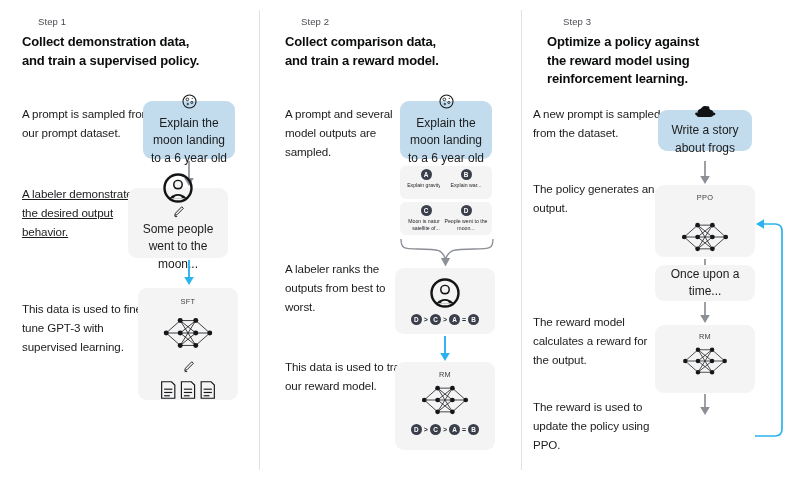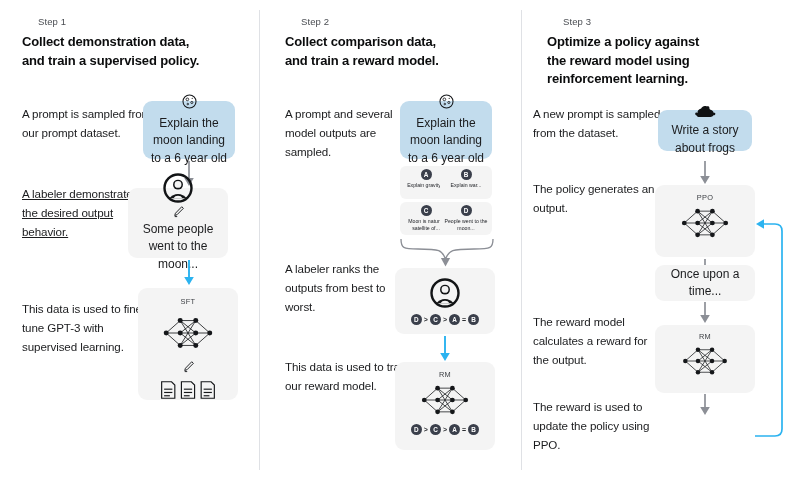--- a/index.html
+++ b/index.html
@@ -437,21 +437,21 @@
     <div class="card-text">Write a story about frogs</div>
   </div>
 
   <div class="arrow" style="left:698px; top:161px;">
     <svg width="14" height="24">
       <line x1="7" y1="0" x2="7" y2="16" stroke="#8c8f96" stroke-width="1.7"></line>
       <path d="M2.2 15 L7 23 L11.8 15 Z" fill="#8c8f96"></path>
     </svg>
   </div>
 
-  <div class="card" style="left:655px; top:185px; width:100px; height:72px; justify-content:flex-start; padding-top:8px;">
+  <div class="card" style="left:655px; top:185px; width:100px; height:72px; justify-content:space-between; padding-top:8px;">
     <div class="net-label">PPO</div>
     <span style="margin-top:1px;">
       <svg width="54" height="40" viewBox="0 0 72 54">
         <g stroke="#15171a" stroke-width="1.05" fill="none">
           <line x1="8" y1="27" x2="26" y2="11"></line>
             <line x1="8" y1="27" x2="26" y2="27"></line>
             <line x1="8" y1="27" x2="26" y2="43"></line>
           <line x1="26" y1="11" x2="46" y2="11"></line>
             <line x1="26" y1="11" x2="46" y2="27"></line>
             <line x1="26" y1="11" x2="46" y2="43"></line>

